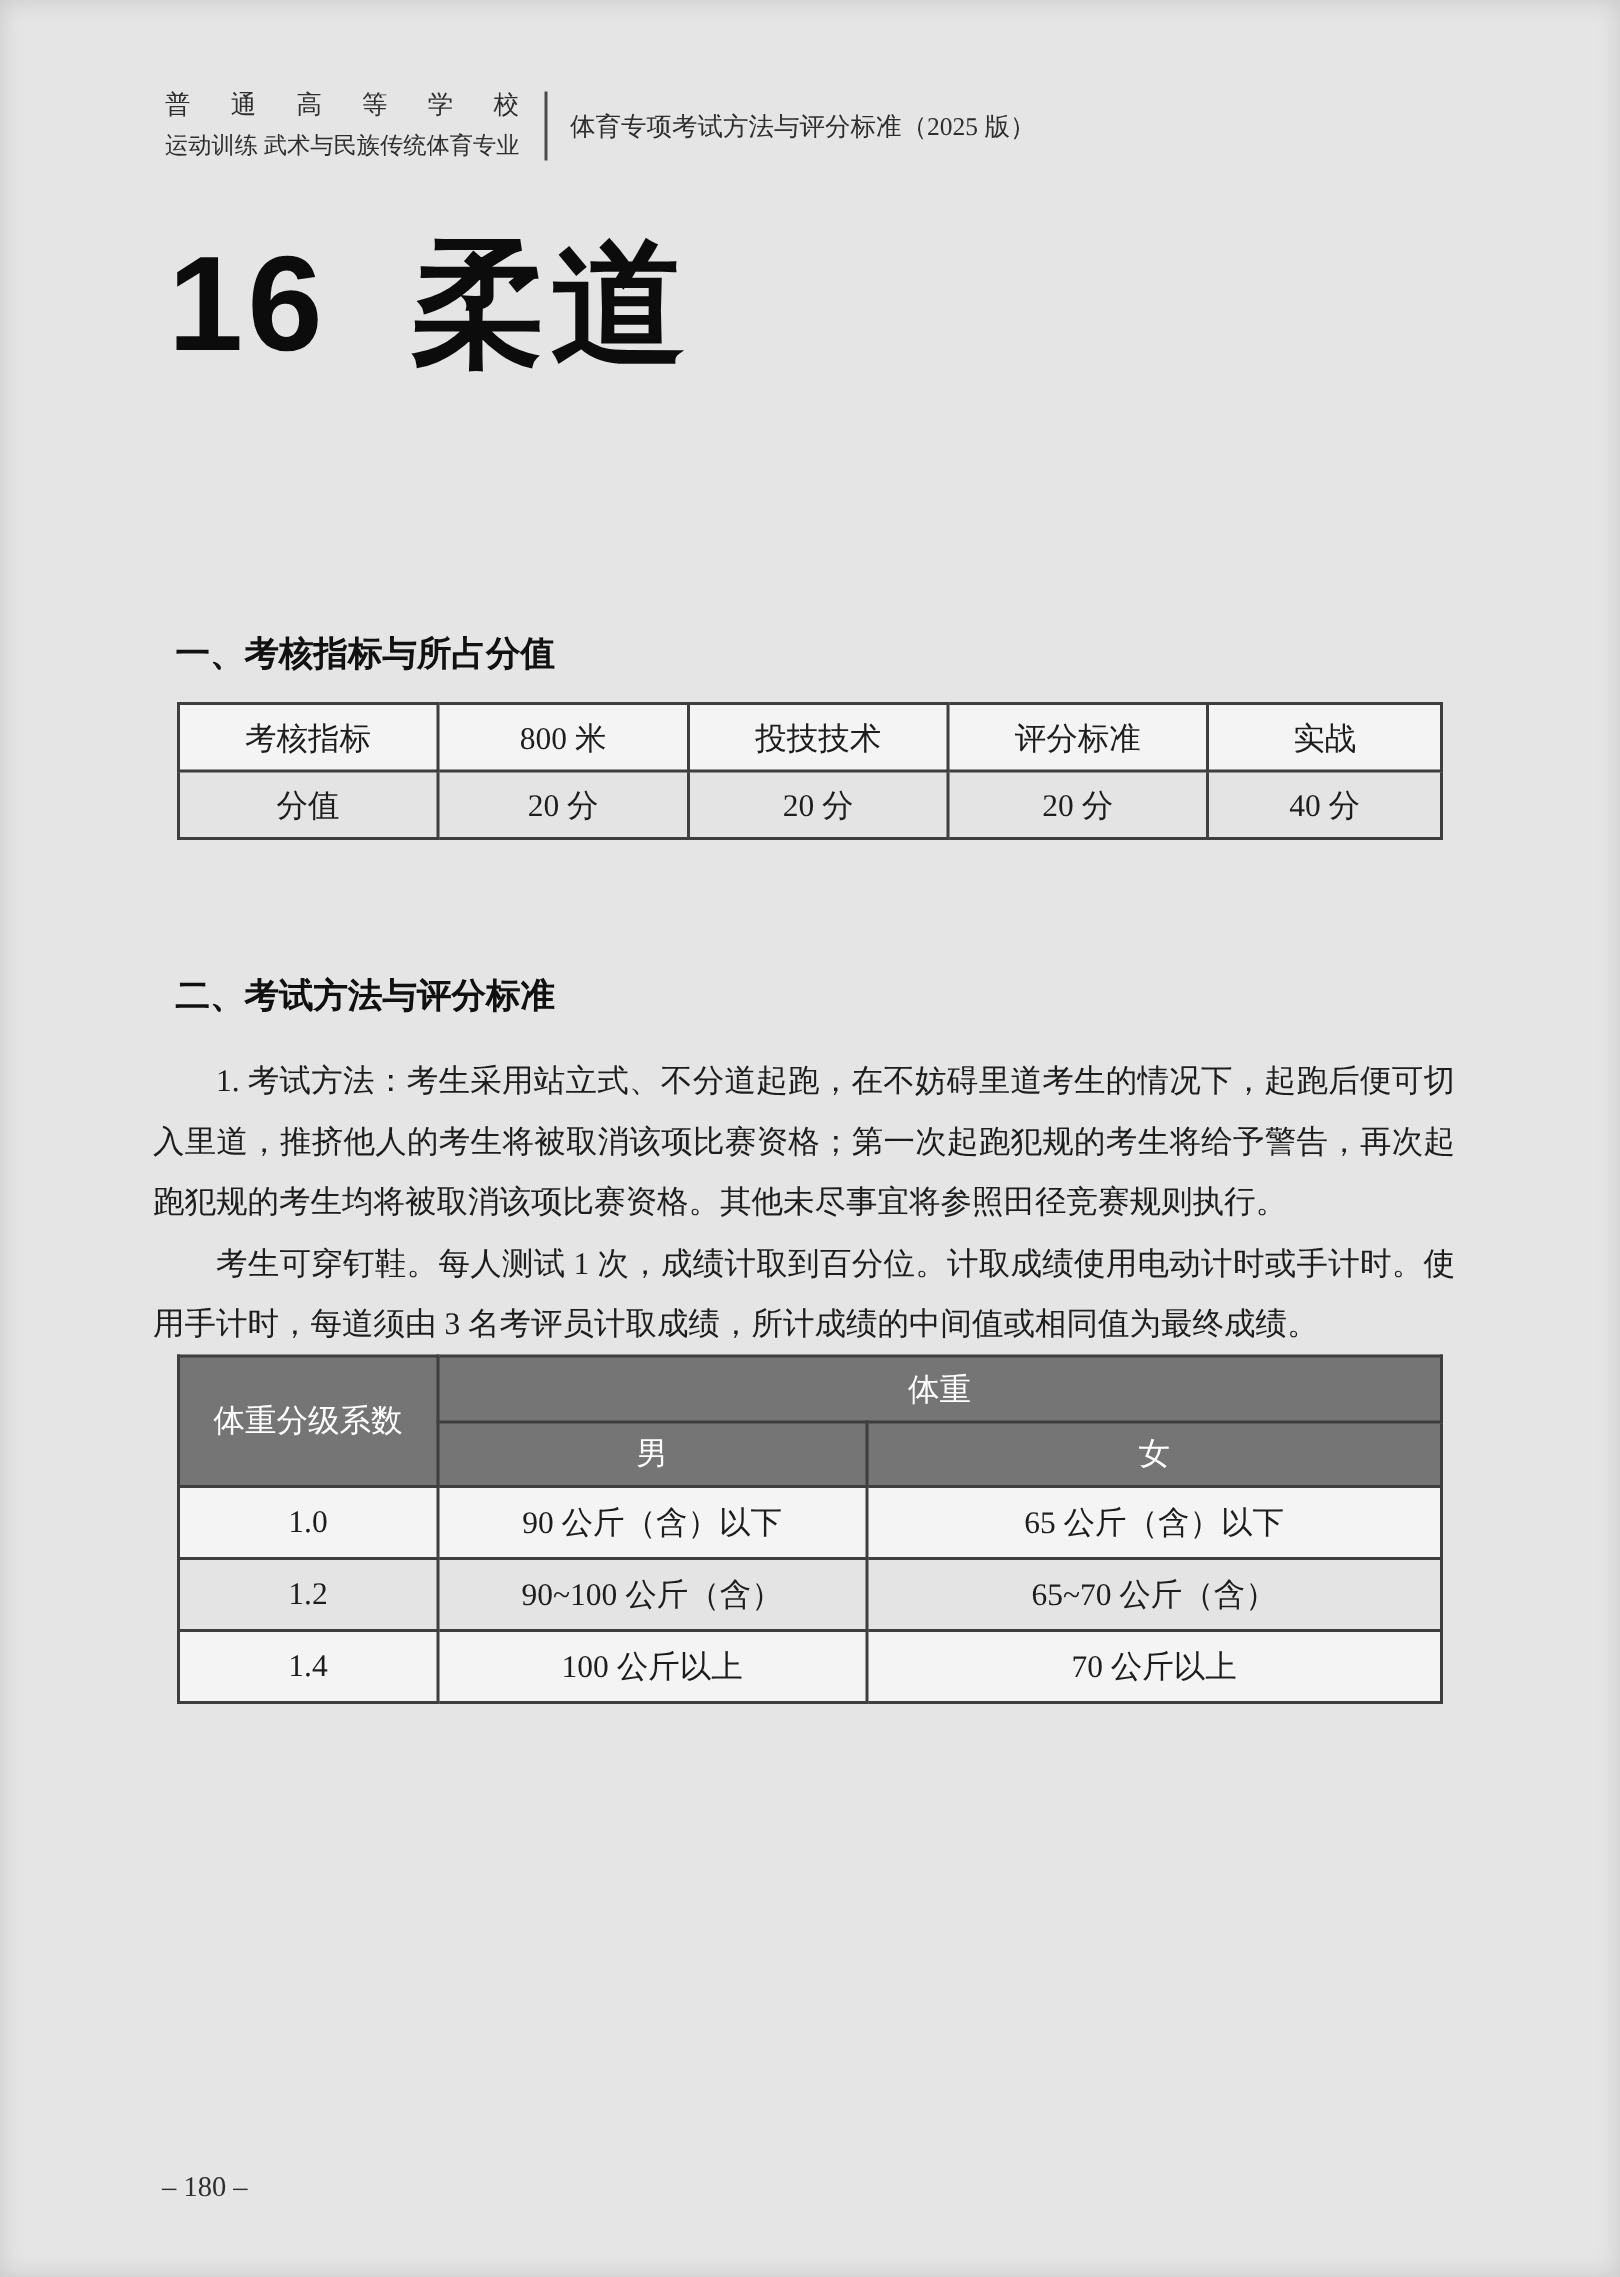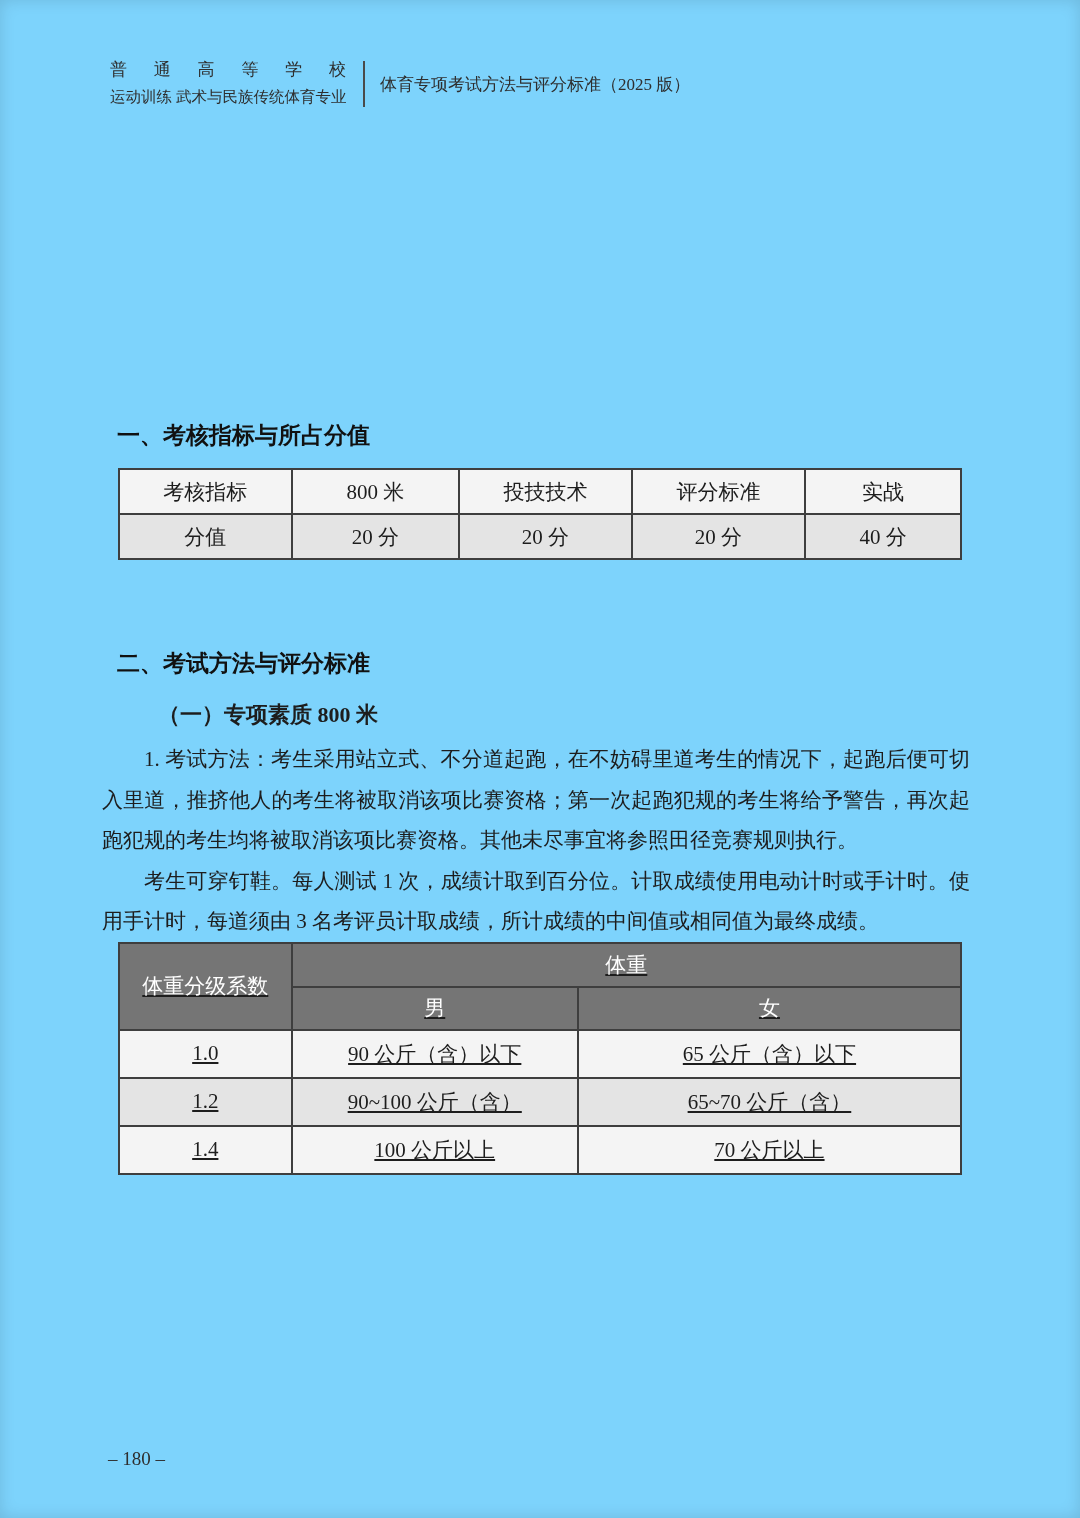--- a/index.html
+++ b/index.html
@@ -1,19 +1,19 @@
 <!DOCTYPE html>
 <html><head>
 <meta charset="utf-8">
 <style>
   html,body{margin:0;padding:0;background:#ffffff;}
   .page{
     position:relative;
     width:1080px;height:1518px;
-    background:#7dd3fc;
+    background:#e5e5e5;
     box-shadow:inset 0 0 16px rgba(0,0,0,.13);
     overflow:hidden;
     font-family:"Liberation Serif","DejaVu Serif",serif;
     color:#1d1d1d;
   }
   
   .header{position:absolute;top:60px;left:110px;display:flex;align-items:center;}
   .header-left{width:236px;color:#2e2e2e;}
   .header-left-l1{font-size:17px;text-align:justify;text-align-last:justify;line-height:1.2;}
   .header-left-l2{font-size:15.5px;margin-top:7px;white-space:nowrap;}
@@ -54,41 +54,44 @@
   .bodycopy p{
     margin:0;text-indent:2em;text-align:justify;
     font-size:21px;line-height:40.5px;
   }
   
   .tbl2-caption{
     margin:14px 0 10px 0;width:868px;text-align:center;
     font-family:"Liberation Sans","DejaVu Sans",sans-serif;
     font-weight:bold;font-size:22px;color:#111;
   }
-  #table2{margin-left:16px;text-decoration:underline;}
+  #table2{margin-left:16px;}
   #table2 .group-row th{height:42px;}
   #table2 .cols-row th{height:41px;}
   #table2 td{height:46px;}
   
   .footer{position:absolute;left:108px;bottom:48px;font-size:19px;color:#2e2e2e;}
 </style>
 </head>
 <body>
 
 <div class="page">
 
   <div class="header">
     <div class="header-left">
       <div class="header-left-l1">普 通 高 等 学 校</div>
       <div class="header-left-l2">运动训练 武术与民族传统体育专业</div>
     </div>
     <div class="header-divider"></div>
     <div class="header-right">体育专项考试方法与评分标准（2025 版）</div>
   </div>
 
+  <div class="chapter">
+    <span class="chapter-num">16</span><span>柔道</span>
+  </div>
 
   <div class="sec-heading" id="sec1-heading">一、考核指标与所占分值</div>
 
   <table id="table1">
     <colgroup>
       <col style="width:20.5%">
         <col style="width:19.9%">
         <col style="width:20.5%">
         <col style="width:20.6%">
         <col style="width:18.5%">
@@ -107,21 +110,20 @@
       <td>20 分</td>
       <td>20 分</td>
       <td>40 分</td>
     </tr>
   </tbody>
     </table>
 
   <div class="sec-heading" id="sec2-heading">二、考试方法与评分标准</div>
 
   <div class="bodycopy">
-    <div class="sub-heading">（一）专项素质 800 米</div>
     <p>1. 考试方法：考生采用站立式、不分道起跑，在不妨碍里道考生的情况下，起跑后便可切入里道，推挤他人的考生将被取消该项比赛资格；第一次起跑犯规的考生将给予警告，再次起跑犯规的考生均将被取消该项比赛资格。其他未尽事宜将参照田径竞赛规则执行。</p>
     <p>考生可穿钉鞋。每人测试 1 次，成绩计取到百分位。计取成绩使用电动计时或手计时。使用手计时，每道须由 3 名考评员计取成绩，所计成绩的中间值或相同值为最终成绩。</p>
 
 
     <table id="table2">
       <colgroup>
         <col style="width:20.5%">
           <col style="width:34%">
           <col style="width:45.5%">
       </colgroup>

